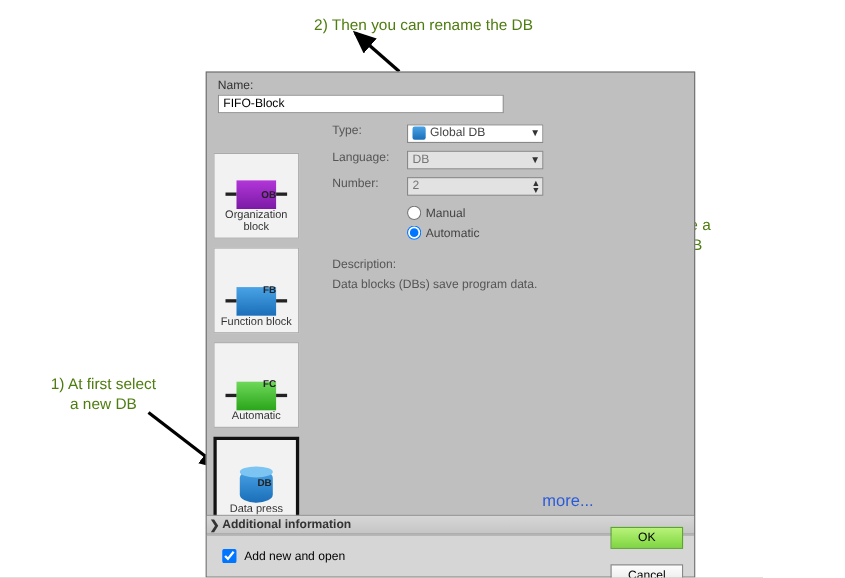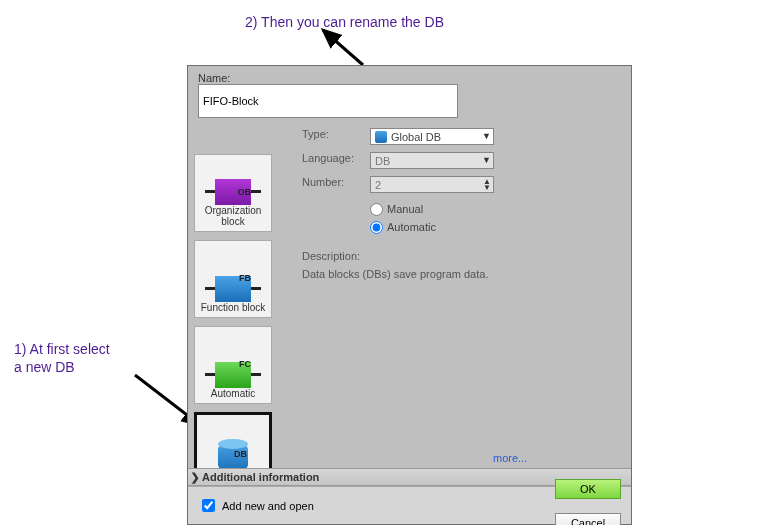--- a/index.html
+++ b/index.html
@@ -1,28 +1,28 @@
 <!DOCTYPE html>
 <html><head>
 <meta charset="utf-8">
 <style>
   * { box-sizing: border-box; font-family: "Segoe UI", Tahoma, Arial, sans-serif; }
   body { margin: 0; width: 768px; height: 525px; background: #fff; position: relative; }
-  .annot { position: absolute; font-size: 14px; color: #4c1d95; line-height: 1.3; }
+  .annot { position: absolute; font-size: 14px; color: #4d7c0f; line-height: 1.3; text-align: center; }
   .arrow { position: absolute; }
 
   .dialog { position: absolute; left: 187px; top: 65px; width: 445px; height: 460px;
             background: #bfbfbf; border: 1px solid #6f6f6f; }
   .titlebar { height: 20px; background: linear-gradient(to bottom,#5b5b5b,#4a4a4a);
               color: #fff; font-size: 11px; padding-left: 6px; display:flex;
               align-items:center; position:relative; }
   .titlebar .close { position:absolute; right:4px; top:1px; color:#fff; font-size:13px; }
   .namebar { padding: 6px 10px 0 10px; }
   .namebar .lbl { font-size: 11px; color:#333; }
-  .namebar input { width: 260px; height: 17px; font-size: 11px; padding: 16px 4px;
+  .namebar input { width: 260px; height: 17px; font-size: 11px; padding: 1px 4px;
                    border: 1px solid #888; background:#fff; }
 
   .body { display:flex; height: 372px; }
   .sidepane { width: 96px; padding: 6px 0 0 6px; margin-top: 30px; }
   .tile { width: 78px; height: 78px; background:#f2f2f2; border:1px solid #aaa;
           margin-bottom: 8px; position:relative; display:flex; flex-direction:column;
           align-items:center; justify-content:flex-end; padding-bottom:4px;
           font-size: 10px; color:#333; cursor:pointer; }
   .tile.selected { border:3px solid #111; }
   .tile .cap { text-align:center; line-height:1.1; }
@@ -33,21 +33,21 @@
   .row .k { width:68px; color:#555; }
   .row .fld { width:124px; height:17px; border:1px solid #888; background:#fff;
               display:flex; align-items:center; padding:0 4px; font-size:11px;
               position:relative; }
   .row .fld.dis { background:#e2e2e2; color:#777; }
   .row .fld .dd { position:absolute; right:2px; top:2px; font-size:9px; color:#333; }
   .radio { display:flex; align-items:center; gap:4px; margin-left:68px; height:18px; }
   .radio input { margin:0; }
   .desc-h { margin-top:14px; color:#555; }
   .desc-t { margin-top:6px; color:#555; }
-  .more { position:absolute; bottom:60px; left:305px; font-size:11px; color:#2a5bd7; }
+  .more { position:absolute; bottom:60px; left:305px; font-size:15px; color:#2a5bd7; }
 
   .addl-bar { position:absolute; bottom:38px; left:0; right:0; height:18px;
               background:linear-gradient(to bottom,#d6d6d6,#c5c5c5);
               border-top:1px solid #9a9a9a; border-bottom:1px solid #9a9a9a;
               display:flex; align-items:center; font-size:11px; font-weight:bold;
               color:#333; }
   .addl-bar .chev { width:14px; text-align:center; }
 
   .btnbar { position:absolute; bottom:0; left:0; right:0; height:38px;
             background:#d6d6d6; display:flex; align-items:center;

